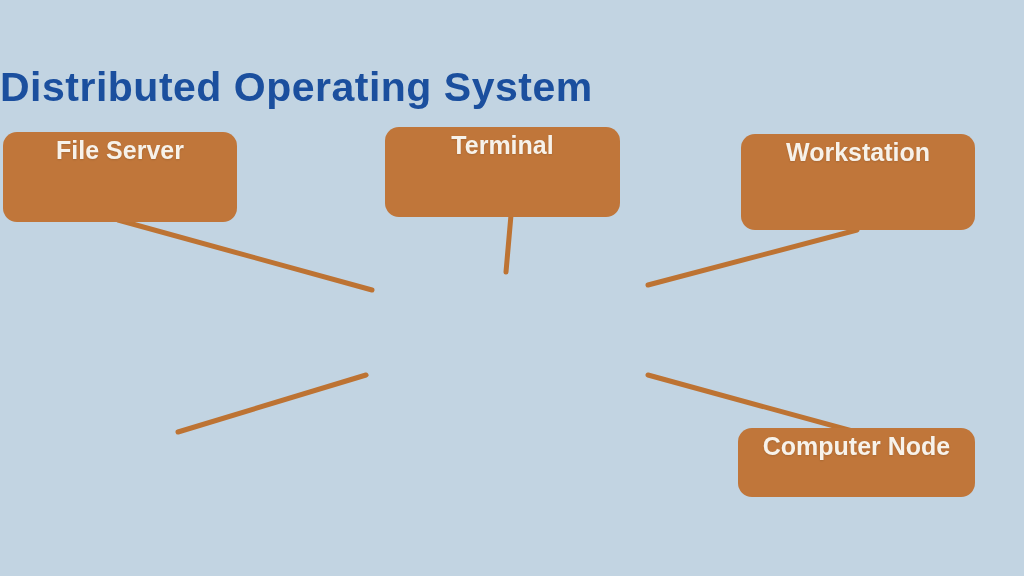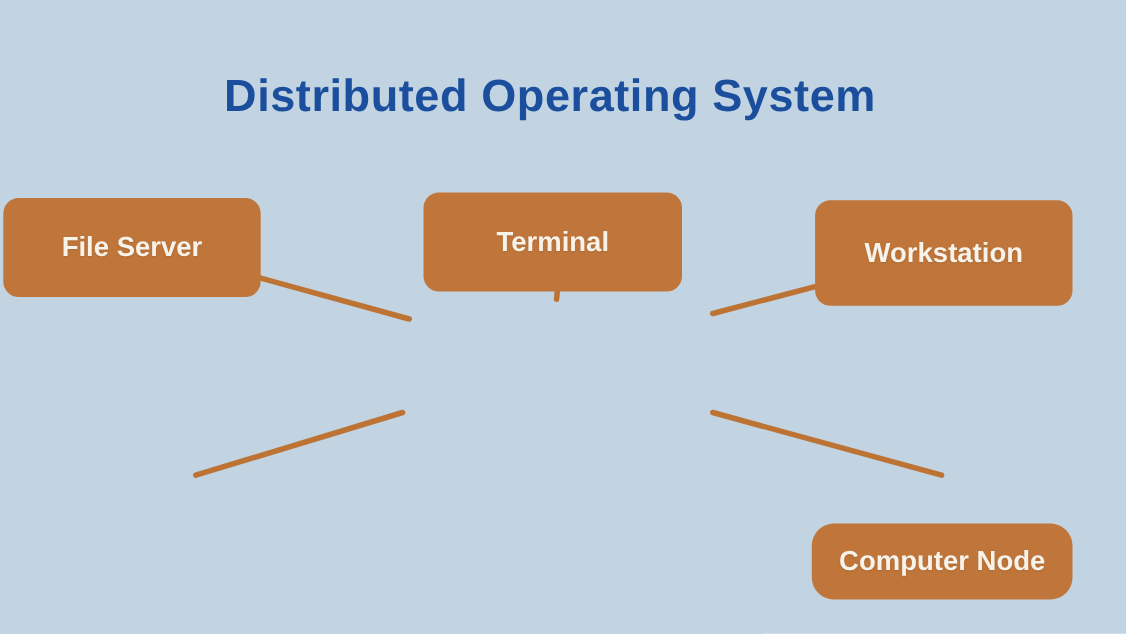--- a/index.html
+++ b/index.html
@@ -20,21 +20,20 @@
     background: var(--background);
     overflow: hidden;
     font-family: "Liberation Sans", sans-serif;
   }
   .title {
     position: absolute;
     top: 64px;
     left: 0;
     width: 1000px;
     margin: 0;
-    text-align: center;
     font-size: 41px;
     font-weight: bold;
     color: var(--title-text);
     letter-spacing: 0.5px;
   }
   .connectors {
     position: absolute;
     left: 0;
     top: 0;
     width: 1024px;
@@ -50,30 +49,28 @@
     left: 0;
     top: 0;
     width: 1024px;
     height: 576px;
   }
   .node {
     position: absolute;
     background: var(--box-fill);
     border-radius: 14px;
     display: flex;
-    align-items: center;
     justify-content: center;
     text-align: center;
     color: var(--box-text);
     font-weight: bold;
     font-size: 25px;
     text-shadow: 0 1px 2px rgba(0,0,0,0.12);
     box-sizing: border-box;
     padding: 4px 10px;
-    margin-top: 48px;
   }
   .node.center {
     font-size: 33px;
     line-height: 1.3;
   }
 </style>
 </head>
 <body>
 
 <div class="stage">
@@ -88,17 +85,17 @@
   <div class="nodes">
       <div class="node" style="left: 3px; top: 132px; width: 234px; height: 90px;">
         <span>File Server</span>
       </div>
       <div class="node" style="left: 385px; top: 127px; width: 235px; height: 90px;">
         <span>Terminal</span>
       </div>
       <div class="node" style="left: 741px; top: 134px; width: 234px; height: 96px;">
         <span>Workstation</span>
       </div>
-      <div class="node" style="left: 738px; top: 428px; width: 237px; height: 69px; border-radius: 20px;">
+      <div class="node" style="left: 738px; top: 428px; width: 237px; height: 69px;">
         <span>Computer Node</span>
       </div>
     </div>
 </div>
 
 </body></html>

